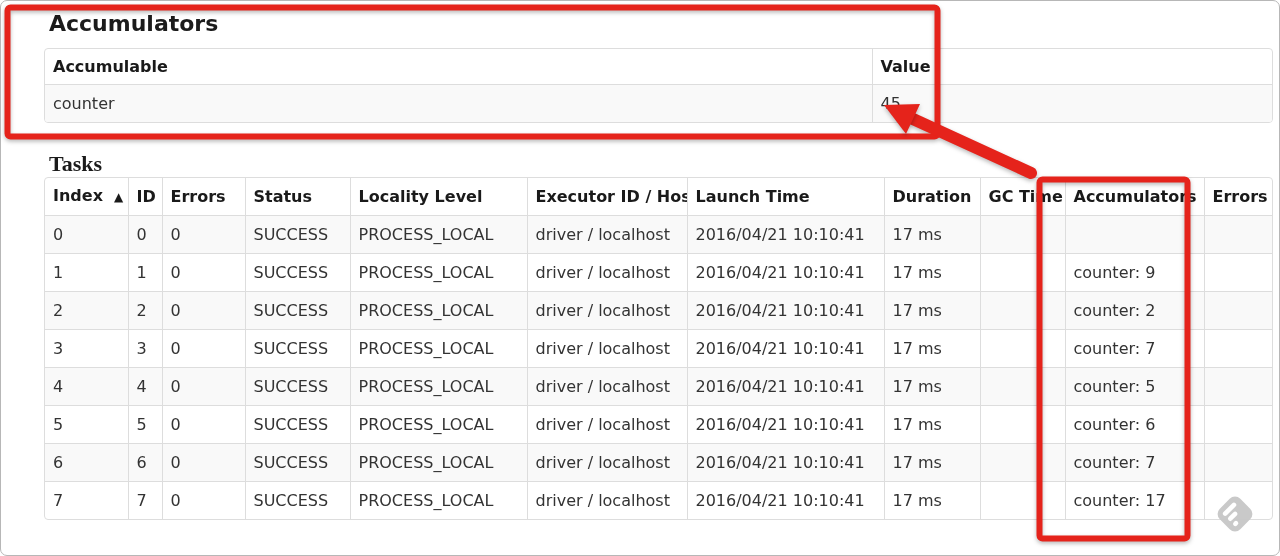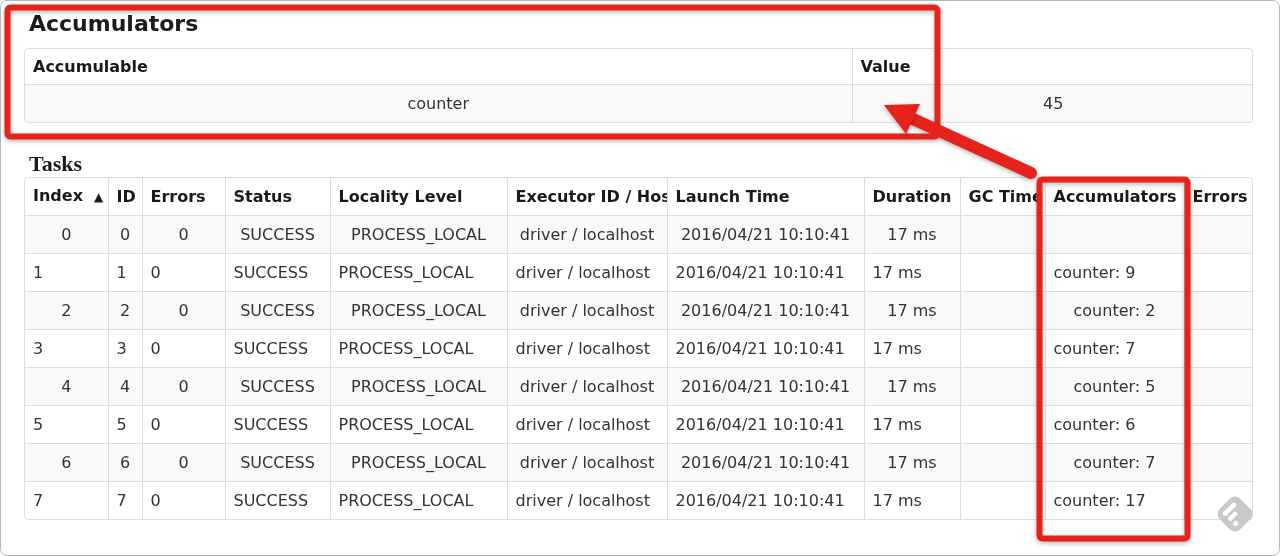--- a/index.html
+++ b/index.html
@@ -7,20 +7,21 @@
   .frame {
     position: relative;
     width: 1280px;
     height: 556px;
     background: #ffffff;
     border: 1px solid #b7b7b7;
     border-radius: 7px;
     overflow: hidden;
     font-family: "DejaVu Sans", "Liberation Sans", sans-serif;
     color: #333333;
+    padding-left: 20px;
   }
   h2.section-heading {
     font-size: 22px;
     line-height: 26px;
     font-weight: bold;
     color: #1b1b1b;
     margin: 0 0 0 28px;
   }
   #acc-heading { margin-top: 10px; }
   #tasks-heading { margin-top: 28px; font-family: Liberation Serif, serif; }
@@ -53,21 +54,21 @@
     padding: 7px 8px;
     line-height: 21px;
     white-space: nowrap;
   }
   td {
     padding: 8px 8px;
     line-height: 21px;
     border-top: 1px solid #dddddd;
     white-space: nowrap;
   }
-  tbody tr.stripe td { background: #f9f9f9; text-align: center; }
+  tbody tr.stripe td { background: #f9f9f9; }
   .sort-arrow {
     font-size: 12px;
     margin-left: 11px;
     color: #1a1a1a;
   }
   #annotation-overlay {
     position: absolute;
     left: 0; top: 0;
     width: 1280px; height: 556px;
     pointer-events: none;

